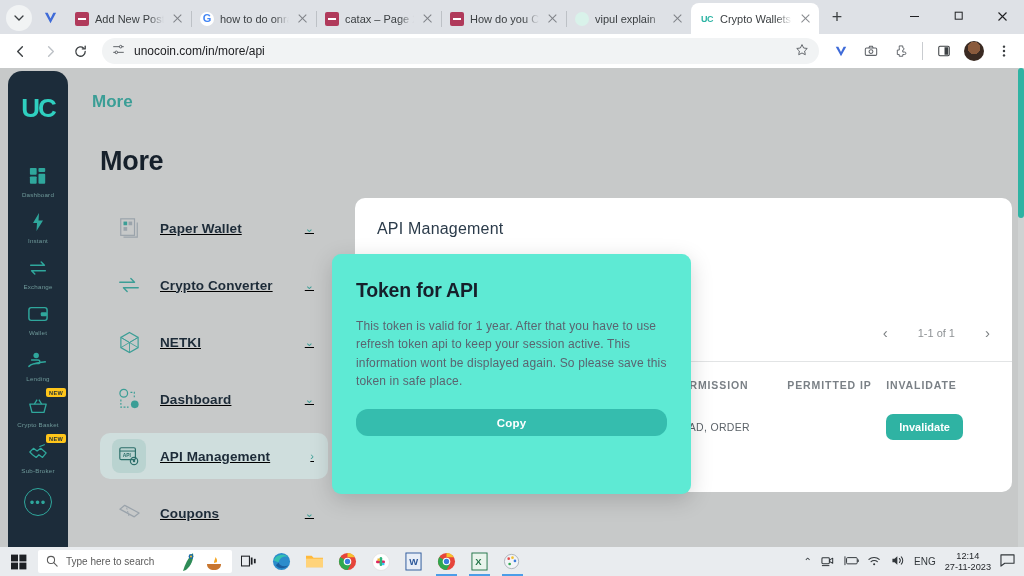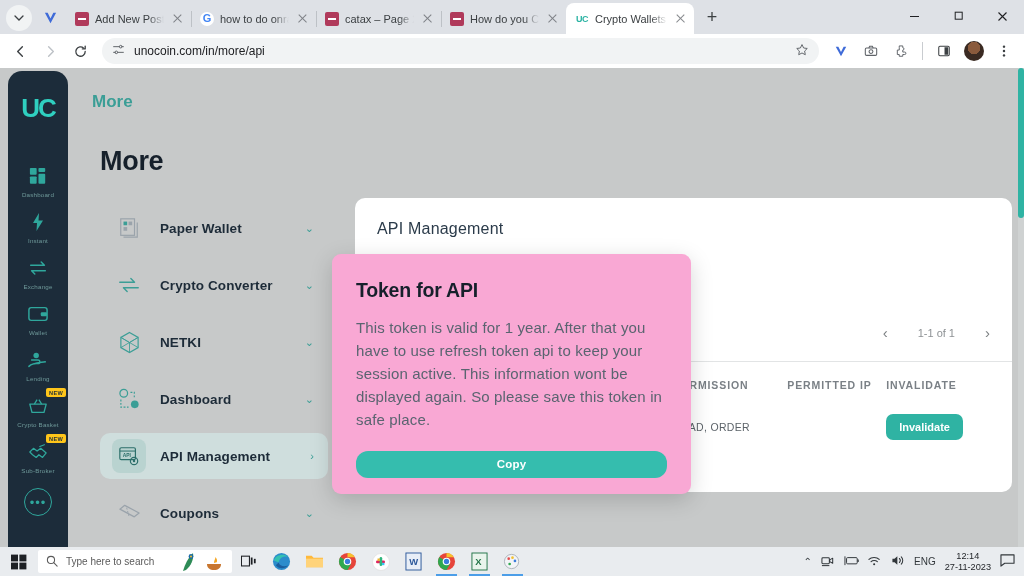--- a/index.html
+++ b/index.html
@@ -95,21 +95,21 @@
             background: radial-gradient(circle at 50% 32%, #c89a78 0 34%, #2a2420 35% 100%); }
   .user-name { color: #3b9e96; font-size: 14px; font-weight: 700; margin-left: 9px; letter-spacing: .5px; }
   .caret-dn { margin-left: 6px; color: #3b9e96; font-size: 9px; }
   .vdiv { width: 1px; height: 26px; background: #b4b7b7; margin: 0 16px; }
   .mail-wrap { position: relative; color: #3b9e96; }
   .mail-dot { position: absolute; right: -2px; top: -2px; width: 7px; height: 7px; border-radius: 50%; background: #e8333a; }
 
   
   .more-panel { position: absolute; left: 100px; top: 78px; width: 228px; }
   .more-head { font-size: 27px; font-weight: 800; color: #16202b; margin-bottom: 28px; letter-spacing: -.3px; }
-  .menu-item { height: 46px; display: flex; align-items: center; padding: 0 14px 0 12px; border-radius: 10px; margin-bottom: 11px; }
+  .menu-item { height: 46px; display: flex; align-items: center; padding: 0 14px 0 12px; border-radius: 10px; margin-bottom: 11px; text-decoration: underline; }
   .menu-item.active { background: #cfdedd; }
   .mi-ico { width: 34px; height: 34px; border-radius: 8px; display: flex; align-items: center; justify-content: center; color: #3b9e96; flex: 0 0 auto; }
   .menu-item.active .mi-ico { background: #b9d3d0; }
   .mi-lbl { font-size: 13.5px; font-weight: 700; color: #1d2b38; margin-left: 14px; letter-spacing: .1px; }
   .mi-chev { margin-left: auto; color: #3b9e96; font-size: 11px; }
 
   
   .card { position: absolute; left: 355px; top: 130px; right: 12px; height: 294px; background: #fff; border-radius: 10px; }
   .card-title { font-size: 16px; color: #2b3b4a; padding: 22px 0 0 22px; letter-spacing: .2px; }
   .pager { position: absolute; right: 22px; top: 126px; display: flex; align-items: center; gap: 30px; color: #8d9194; font-size: 11px; }
@@ -124,25 +124,25 @@
   .tr.body { height: 46px; }
   .btn-invalidate { background: #2fb3a3; color: #fff; font-size: 11px; font-weight: 700; padding: 7px 13px; border-radius: 7px; border: none; }
 
   
   .page-scroll { position: absolute; right: 0; top: 0; width: 6px; height: 479px; background: #cfd2d2; }
   .page-scroll .thumb { position: absolute; top: 0; left: 0; width: 6px; height: 150px; background: #2fb3a3; border-radius: 3px; }
 
   
   .modal {
     position: absolute; left: 332px; top: 186px; width: 359px; height: 240px;
-    background: #f9a8d4; border-radius: 9px; box-shadow: 0 6px 22px rgba(0,0,0,.17);
+    background: #5eead4; border-radius: 9px; box-shadow: 0 6px 22px rgba(0,0,0,.17);
     padding: 25px 24px 0 24px;
   }
   .modal h2 { font-size: 19.5px; font-weight: 800; color: #16202b; letter-spacing: -.2px; }
-  .modal p { margin-top: 15px; font-size: 15px; line-height: 1.53; color: #5a6470; letter-spacing: .15px; }
+  .modal p { margin-top: 15px; font-size: 12px; line-height: 1.53; color: #5a6470; letter-spacing: .15px; }
   .token-box { margin-top: 22px; height: 27px; background: #f7f7f8; border: 1px solid #e6e7e9; border-radius: 5px;
                display: flex; align-items: center; padding: 0 7px; overflow: hidden; }
   .redact { height: 16px; flex: 1 1 auto; background: #a848a8; }
   .token-tail { font-size: 8px; color: #8b9097; margin-left: 2px; white-space: nowrap; }
   .btn-copy { margin-top: 19px; width: 100%; height: 27px; background: #35bdae; color: #fff;
               border: none; border-radius: 12px; font-size: 11.5px; font-weight: 700; letter-spacing: .2px; }
 
   
   #taskbar { position: absolute; left: 0; top: 547px; width: 1024px; height: 29px; background: #e9ecef; display: flex; align-items: center; }
   .start { width: 38px; height: 29px; display: flex; align-items: center; justify-content: center; }
@@ -191,20 +191,26 @@
         <span class="t-close"></span>
       </div>
 
       <div class="tab">
         <span class="sep"></span>
         <span class="favicon wp"></span>
         <span class="t-title">How do you Calcula</span>
         <span class="t-close"></span>
       </div>
 
+      <div class="tab">
+        <span class="sep"></span>
+        <span class="favicon vip"></span>
+        <span class="t-title">vipul explain</span>
+        <span class="t-close"></span>
+      </div>
 
       <div class="tab active">
         <span class="favicon uc">UC</span>
         <span class="t-title">Crypto Wallets | Uno</span>
         <span class="t-close"></span>
       </div>
 
       <div class="newtab"></div>
     </div>
 

